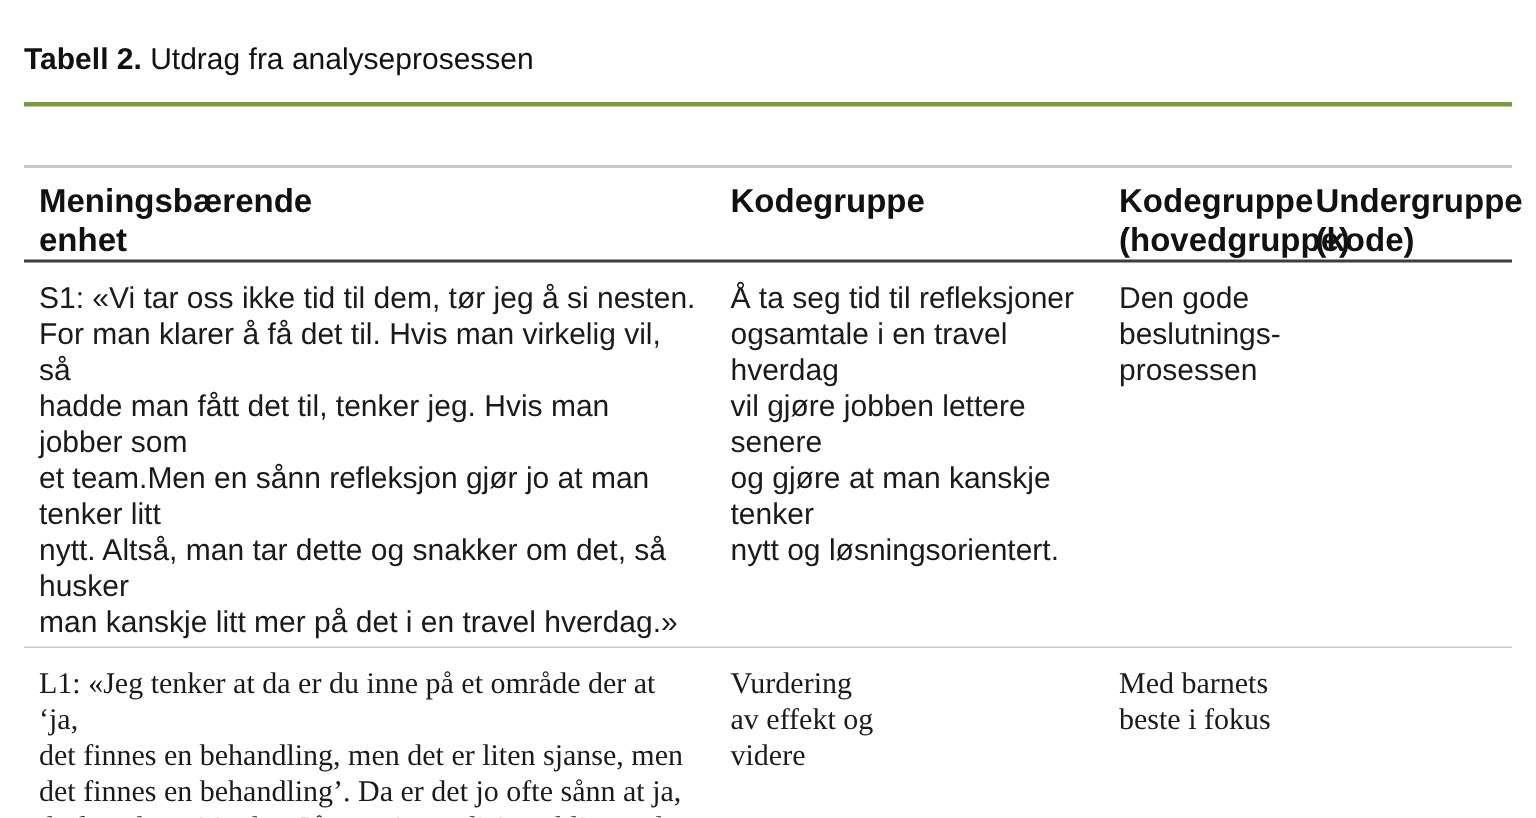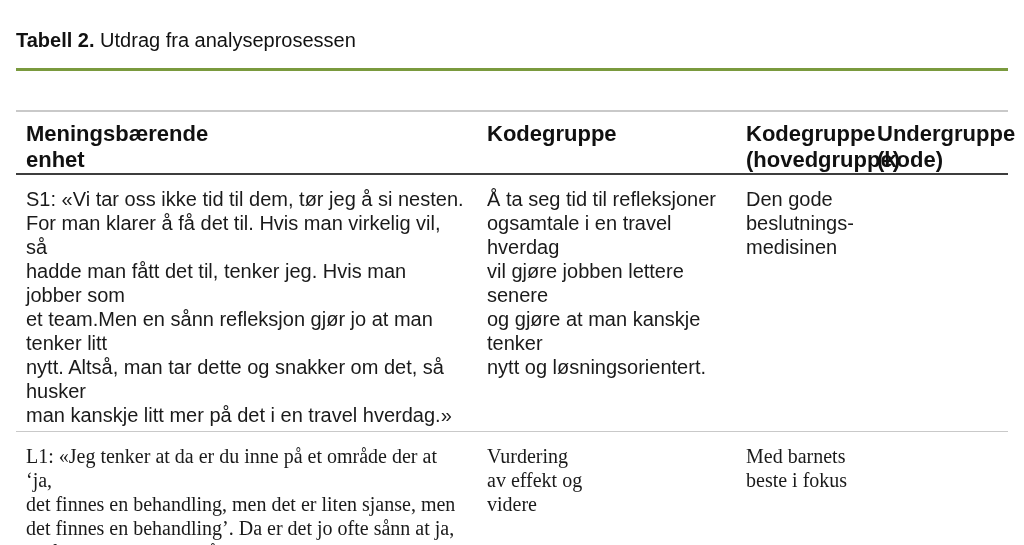--- a/index.html
+++ b/index.html
@@ -107,21 +107,21 @@
 et team.Men en sånn refleksjon gjør jo at man tenker litt
 nytt. Altså, man tar dette og snakker om det, så husker
 man kanskje litt mer på det i en travel hverdag.»</div>
       <div class="td">Å ta seg tid til refleksjoner
 ogsamtale i en travel hverdag
 vil gjøre jobben lettere senere
 og gjøre at man kanskje tenker
 nytt og løsningsorientert.</div>
       <div class="td">Den gode
 beslutnings-
-medisinen</div>
+prosessen</div>
     </div>
 
     <div class="trow trow-2">
       <div class="td">L1: «Jeg tenker at da er du inne på et område der at ‘ja,
 det finnes en behandling, men det er liten sjanse, men
 det finnes en behandling’. Da er det jo ofte sånn at ja,
 da forsøker vi jo det. Sånn er jo medisinen blitt, at da
 går vi jo videre på det, ikke sant, da tar vi neste skritt.»</div>
       <div class="td">Vurdering
 av effekt og

